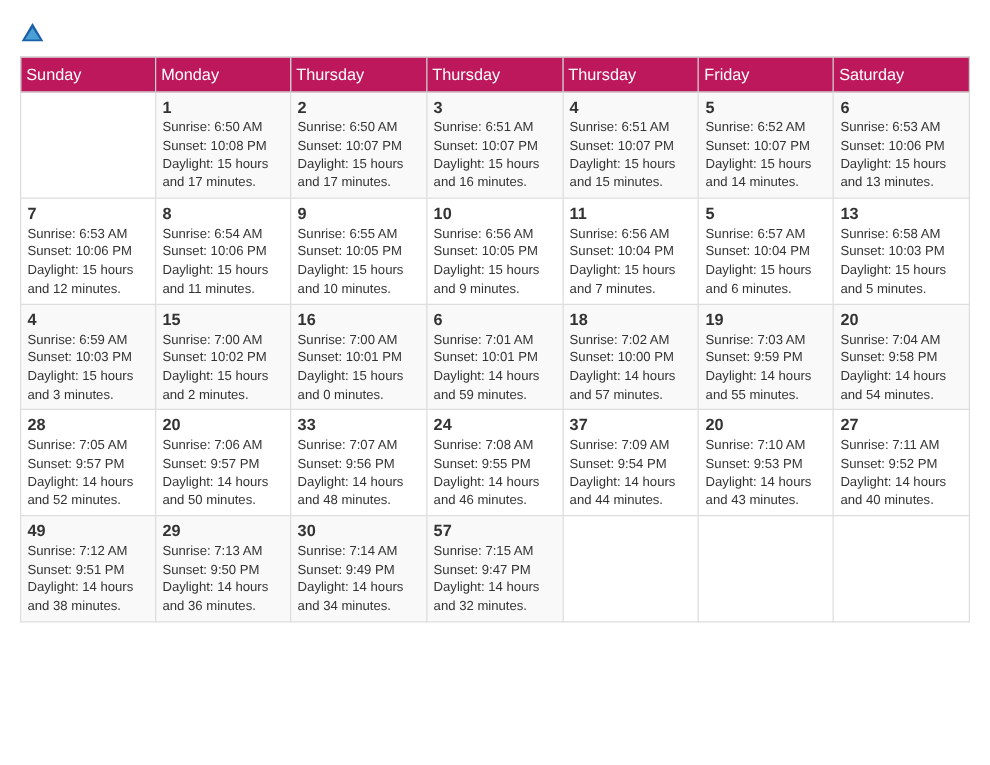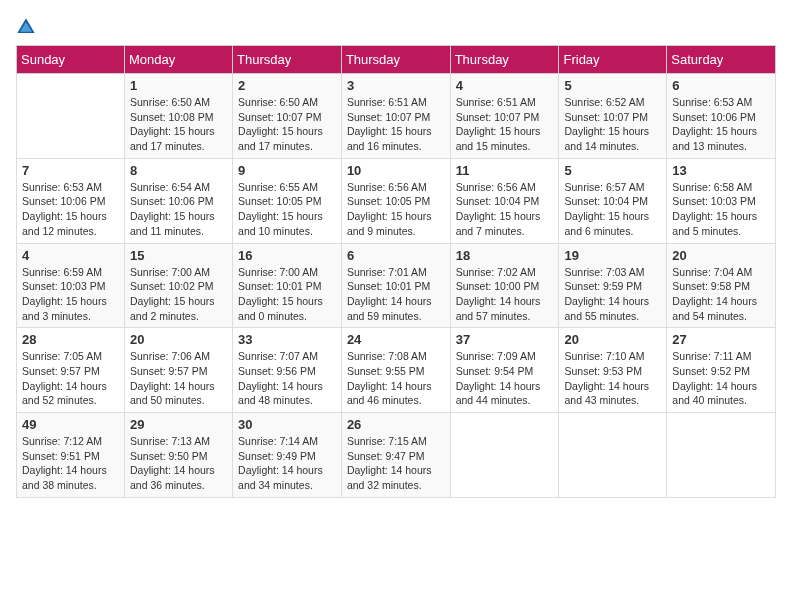--- a/index.html
+++ b/index.html
@@ -245,21 +245,21 @@
         </td>
         <td>
           <span class="day-number">29</span>
           <div class="day-info">Sunrise: 7:13 AM<br>Sunset: 9:50 PM<br>Daylight: 14 hours<br>and 36 minutes.</div>
         </td>
         <td>
           <span class="day-number">30</span>
           <div class="day-info">Sunrise: 7:14 AM<br>Sunset: 9:49 PM<br>Daylight: 14 hours<br>and 34 minutes.</div>
         </td>
         <td>
-          <span class="day-number">26</span>
+          <span class="day-number">57</span>
           <div class="day-info">Sunrise: 7:15 AM<br>Sunset: 9:47 PM<br>Daylight: 14 hours<br>and 32 minutes.</div>
         </td>
         <td class="empty-cell"></td>
         <td class="empty-cell"></td>
         <td class="empty-cell"></td>
       </tr>
     </tbody>
 </table>
 
 </body></html>

